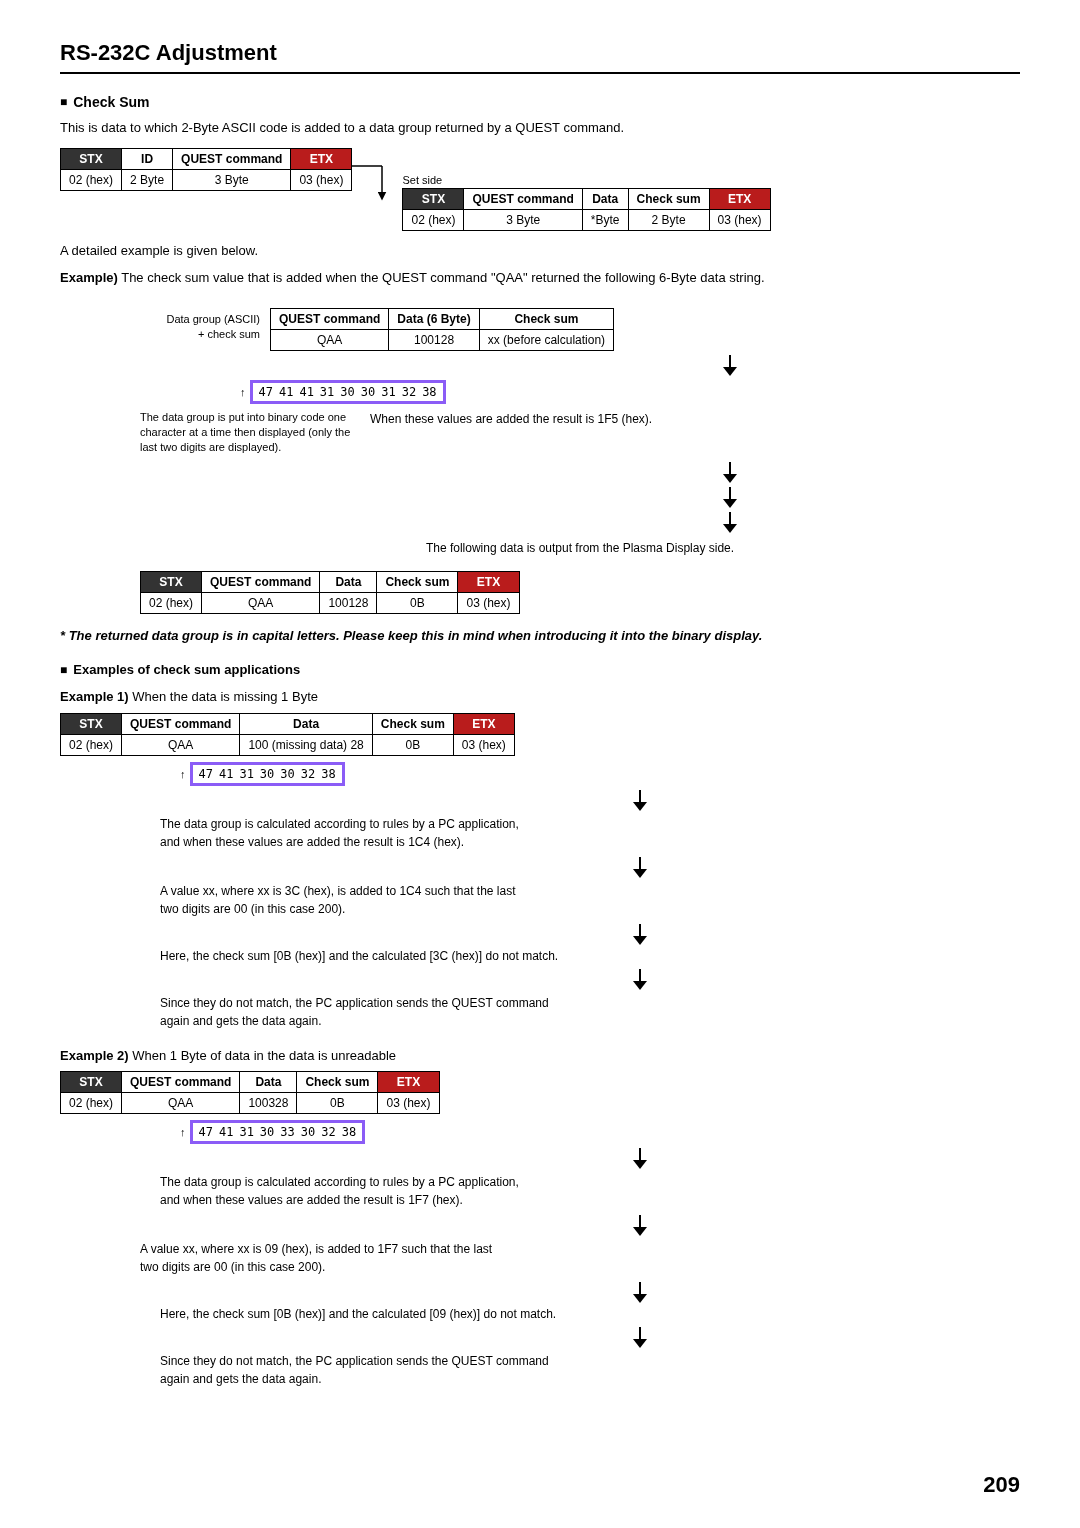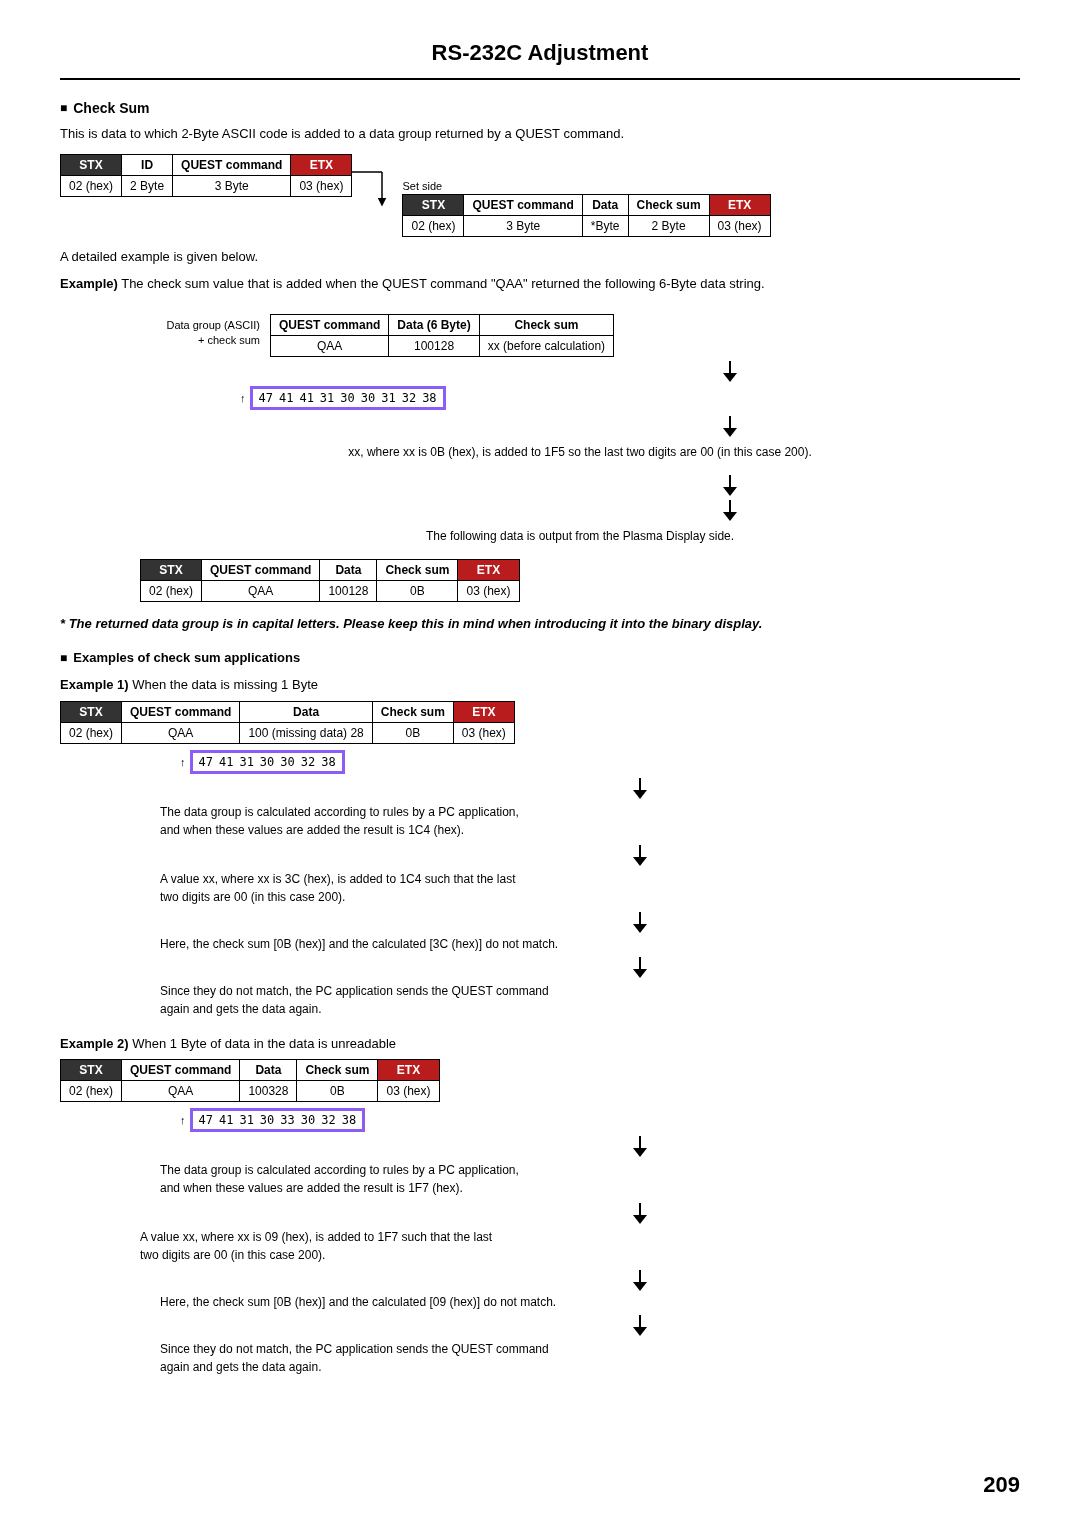--- a/index.html
+++ b/index.html
@@ -8,23 +8,23 @@
       font-size: 13px;
       background: #fff;
       color: #000;
       width: 1080px;
       min-height: 1528px;
       position: relative;
       padding: 40px 60px 60px 60px;
     }
 
     .page-header {
-      text-align: center;
+      text-align: left;
       border-bottom: 2px solid #000;
-      padding-bottom: 12px;
+      padding-bottom: 6px;
       margin-bottom: 20px;
     }
     .page-header h1 {
       font-size: 22px;
       font-weight: bold;
     }
 
     .section-title {
       font-weight: bold;
       font-size: 14px;
@@ -265,29 +265,30 @@
       <span>41</span>
       <span>31</span>
       <span>30</span>
       <span>30</span>
       <span>31</span>
       <span>32</span>
       <span>38</span>
     </div>
   </div>
 
+  <div style="display:flex; align-items:flex-start; gap:10px; margin-bottom:6px;">
+    <div style="font-size:11px; width:220px; line-height:1.4;">The data group is put into binary code one character at a time then displayed (only the last two digits are displayed).</div>
+    <div style="font-size:12px; margin-top:2px;">When these values are added the result is 1F5 (hex).</div>
+  </div>
 
   <div class="full-arrow-down" style="margin-left:300px;">
     <div class="shaft"></div>
     <div class="tip"></div>
   </div>
 
-  <div class="center-block">
-    <p style="font-size:12px;">xx, where xx is 0B (hex), is added to 1F5 so the last two digits are 00 (in this case 200).</p>
-  </div>
 
   <div class="full-arrow-down" style="margin-left:300px;">
     <div class="shaft"></div>
     <div class="tip"></div>
   </div>
 
 
   <div class="full-arrow-down" style="margin-left:300px;">
     <div class="shaft"></div>
     <div class="tip"></div>

